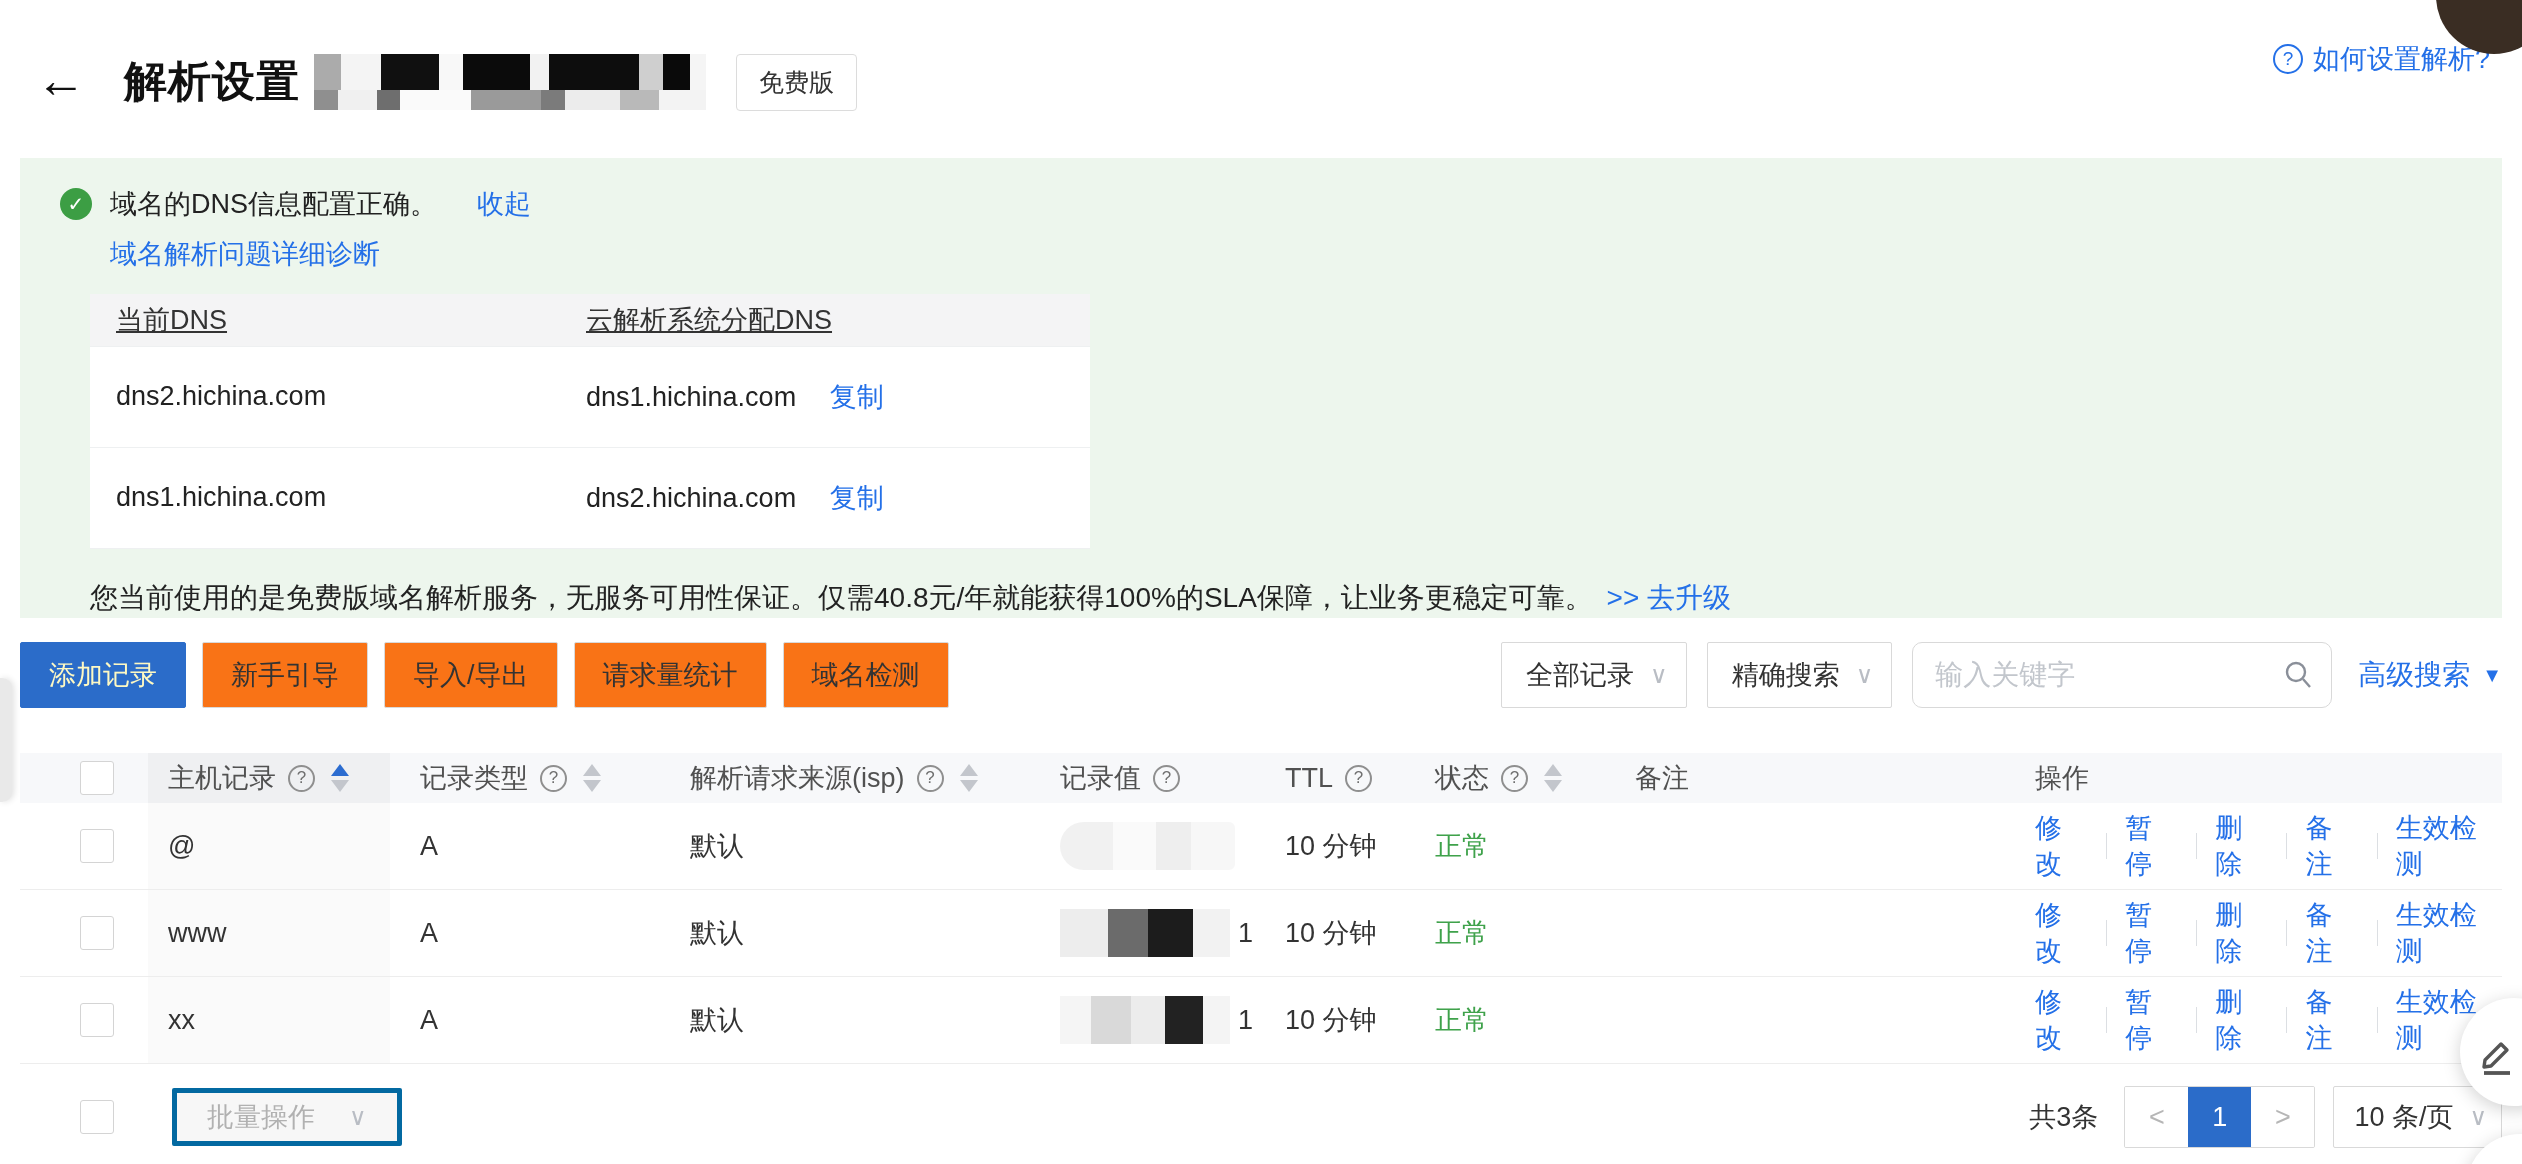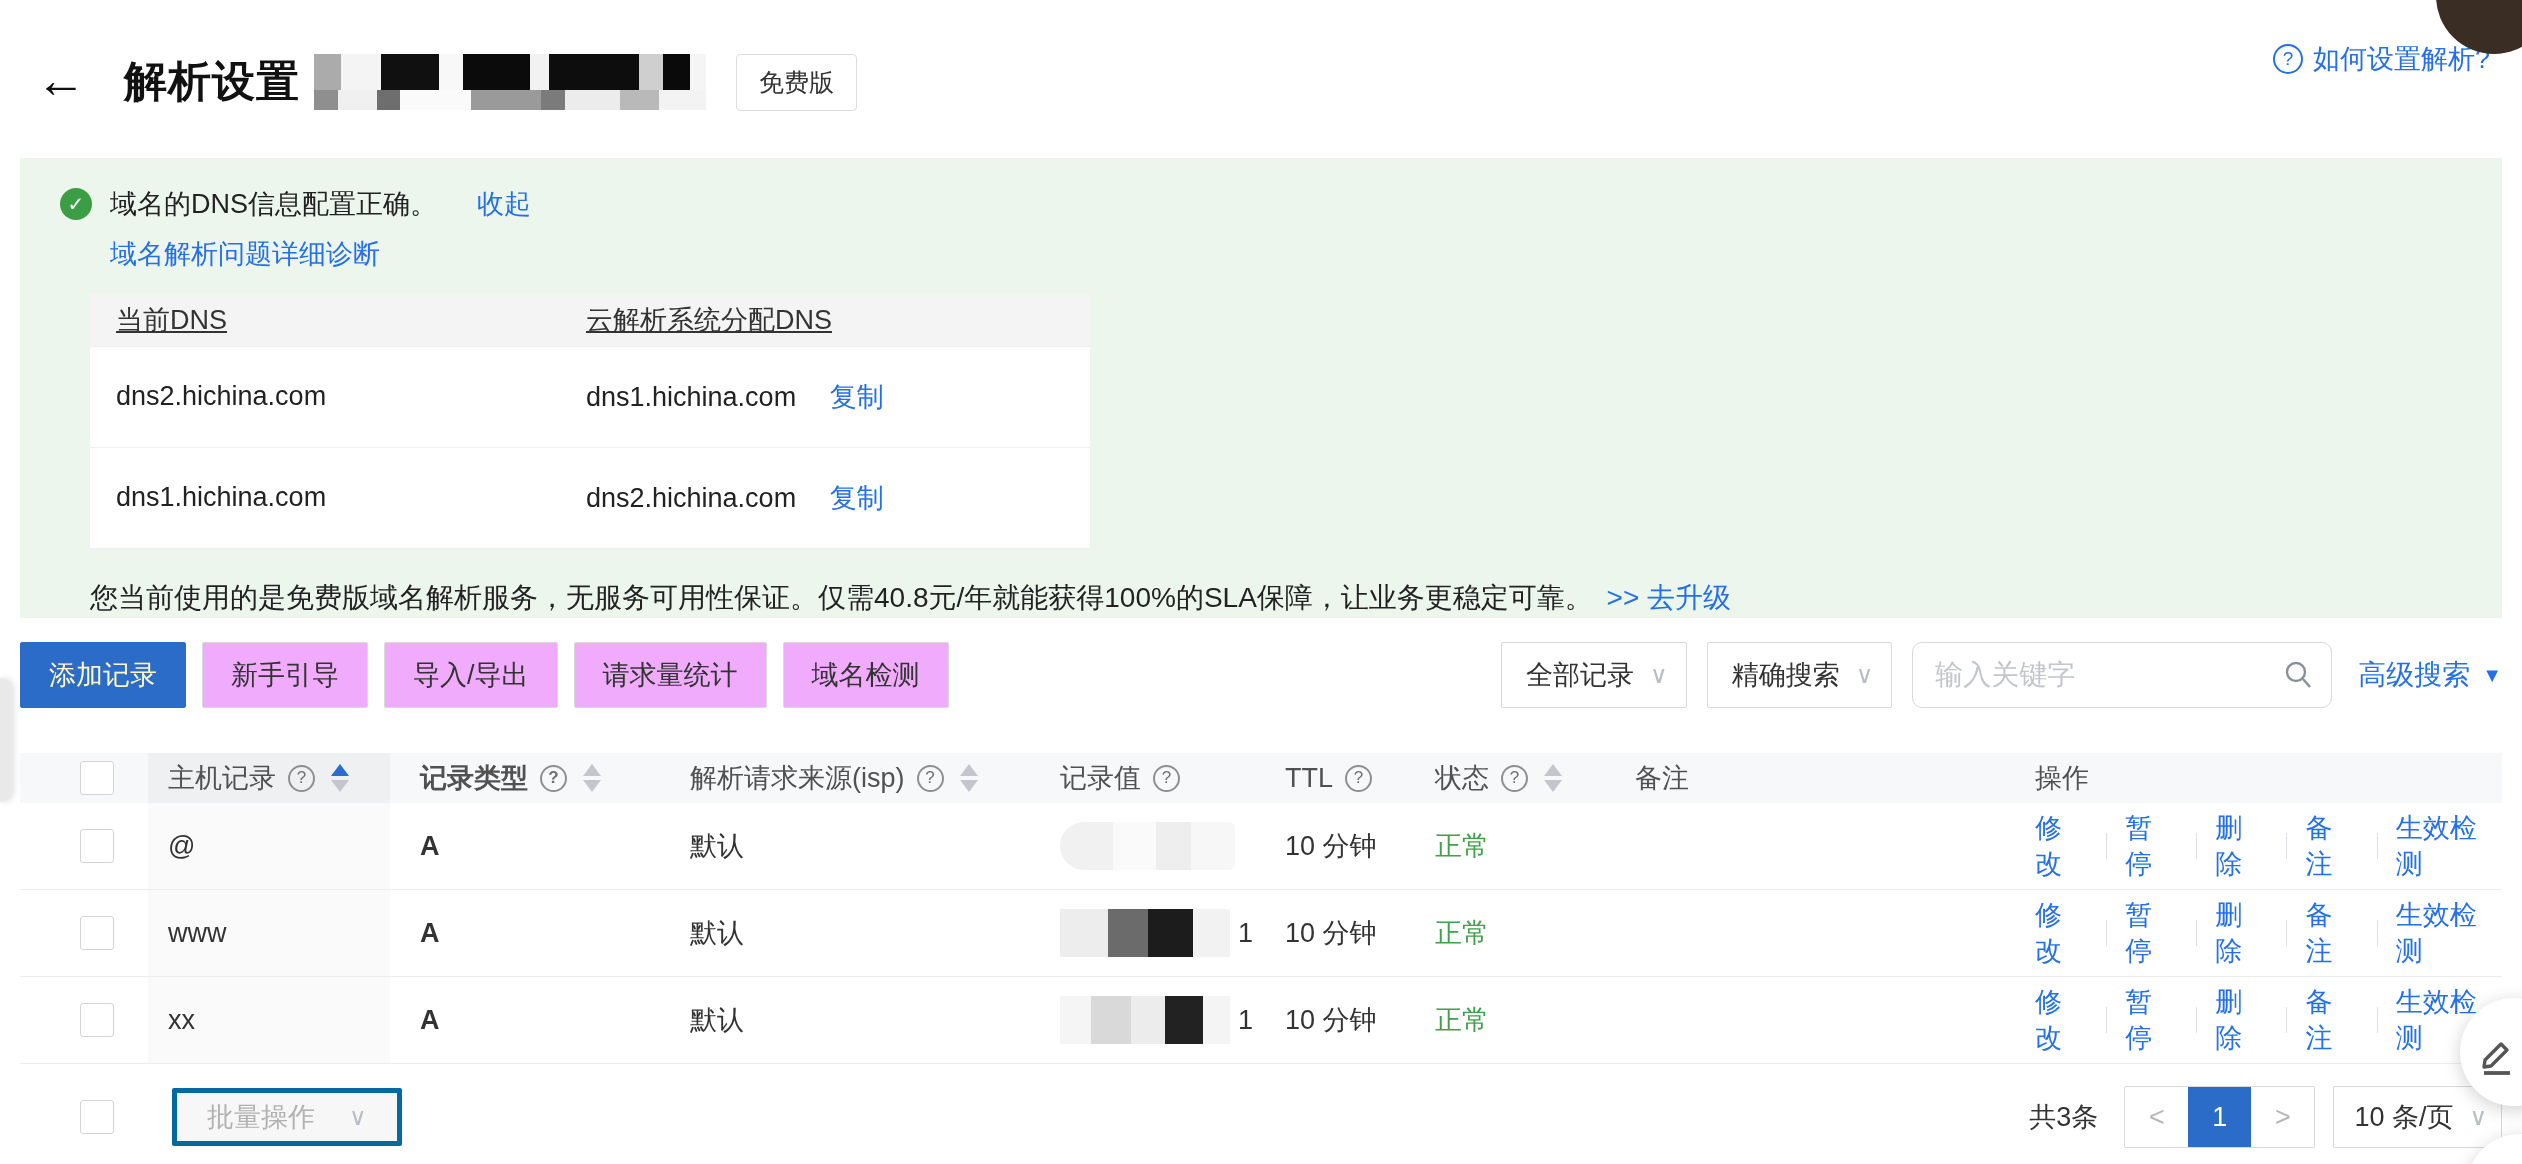--- a/index.html
+++ b/index.html
@@ -35,21 +35,21 @@
   .dns-table .dns-h { background:#f4f4f5;text-decoration:underline; }
   .dns-table .dns-h td { color:#333; font-weight:normal; height:52px; padding:0 0 0 26px; }
   .dns-table td { border-bottom:1px solid #eef0f1; }
   .dns-table .dns-r td { height:101px; padding:0 0 0 26px; color:#222; }
   .dns-copy { margin-left:26px; }
   .upgrade { margin:30px 0 0 30px; font-size:28px; color:#222; }
   .upgrade .link { margin-left:6px; }
 
   
   .toolbar { display:flex; align-items:center; margin:24px 20px 0 20px; gap:16px; }
-  .btn { height:66px; display:inline-flex; align-items:center; justify-content:center; padding:0 28px; font-size:27px; border:1px solid #d9d9d9; background:#f0abfc; color:#333; cursor:pointer; border-radius:2px; }
+  .btn { height:66px; display:inline-flex; align-items:center; justify-content:center; padding:0 28px; font-size:27px; border:1px solid #d9d9d9; background:#f97316; color:#333; cursor:pointer; border-radius:2px; }
   .btn-primary { background:#2b6cc9; border-color:#2b6cc9; color:#fef9c3; }
   .tb-right { margin-left:auto; display:flex; align-items:center; gap:20px;justify-content:space-between; }
   .select { height:66px; display:inline-flex; align-items:center; justify-content:space-between; border:1px solid #d9d9d9; background:#fff; font-size:27px; color:#333; padding:0 18px 0 24px; cursor:pointer; border-radius:2px; }
   .caret { color:#b9bdc4; font-size:24px; margin-left:16px; }
   .search-box { position:relative; width:420px; height:66px; }
   .search-box input { width:100%; height:100%; border:1px solid #d9d9d9; border-radius:10px; font-size:28px; padding:0 70px 0 22px; color:#333; outline:none; font-family:inherit; }
   .search-box input::placeholder { color:#c2c6cc; }
   .search-ic { position:absolute; right:18px; top:17px; }
   .adv { display:flex; align-items:center; gap:12px; color:#2470e8; font-size:28px; cursor:pointer; margin-left:6px; }
   .tri-down { font-size:20px; color:#2470e8; }
@@ -57,21 +57,21 @@
   
   .rtable { margin:45px 20px 0 20px; font-size:27px; }
   .rrow { display:flex; align-items:stretch; }
   .rhead { background:#f7f8fa; height:50px; color:#515151; }
   .rhead .cell { display:flex; align-items:center; }
   .body-row { height:87px; border-bottom:1px solid #ededed; background:#fff; }
   .body-row .cell { display:flex; align-items:center; }
   .cell { flex:0 0 auto; }
   .c-check { width:128px; padding-left:60px; display:flex; align-items:center; }
   .c-host  { width:242px; padding-left:20px; }
-  .c-type  { width:290px; padding-left:30px;font-weight:bold; }
+  .c-type  { width:290px; padding-left:30px; }
   .c-isp   { width:370px; padding-left:10px; }
   .c-value { width:220px; padding-left:10px; }
   .c-ttl   { width:155px; padding-left:15px; }
   .c-status{ width:200px; padding-left:10px; }
   .c-remark{ width:395px; padding-left:10px; }
   .c-ops   { flex:1 1 auto; padding-left:15px; }
   .rhead .c-host { background:#eff0f2; }
   .body-row .c-host { background:#fafafa; }
   .cb { width:34px; height:34px; border:1px solid #d4d4d4; border-radius:3px; background:#fff; display:inline-block; cursor:pointer; }
   .hgroup { display:flex; align-items:center; gap:12px; }

